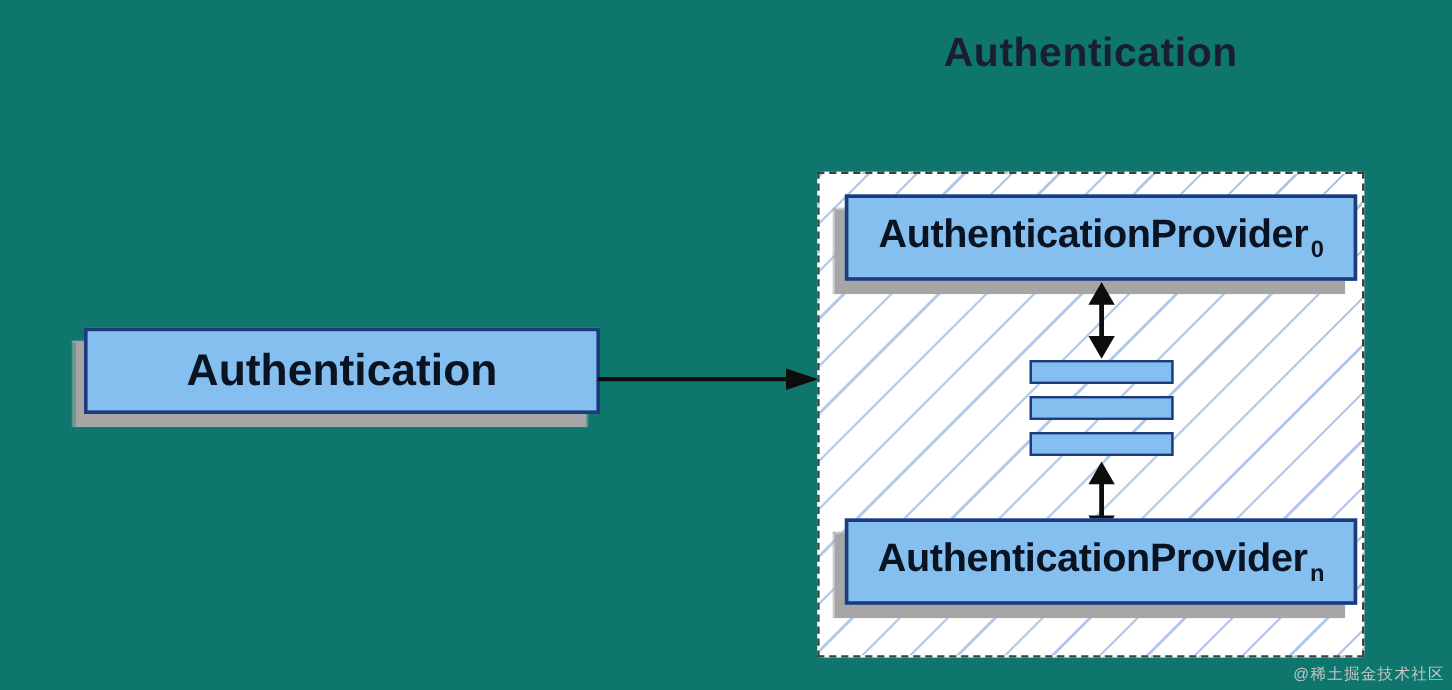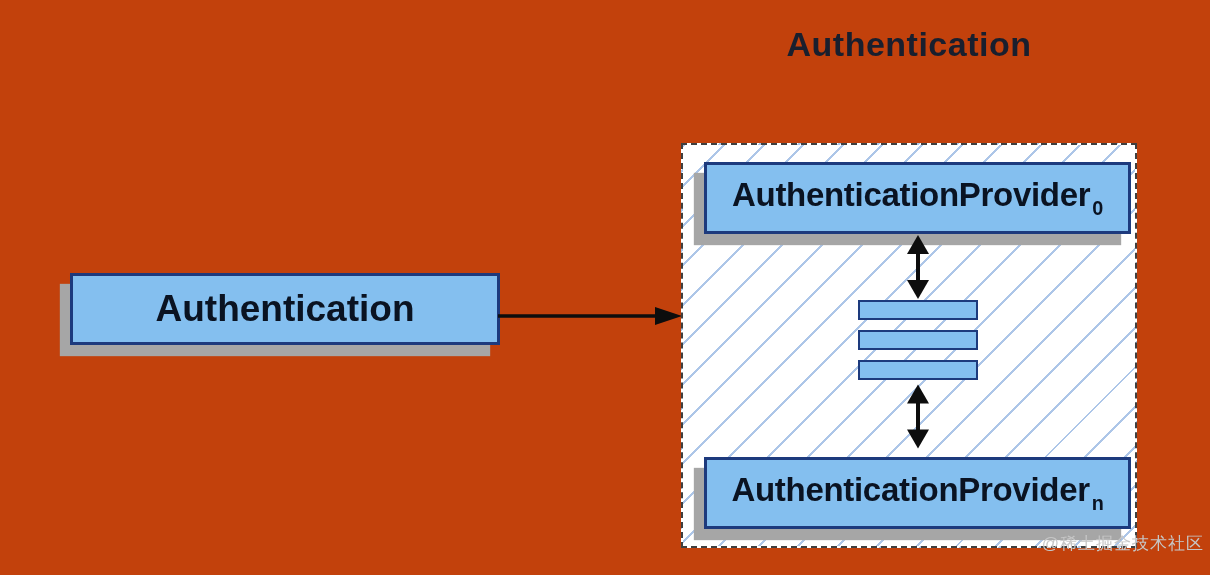--- a/index.html
+++ b/index.html
@@ -10,21 +10,21 @@
     --hatch-line:#adc6e8;
     --container-border:#3f4040;
     --arrow:#0d0d0d;
     --title-text:#191f2e;
     --watermark-text:#c6c6c6;
   }
   html,body{margin:0;padding:0;background:#fff;}
   .canvas{
     position:relative;
     width:1210px;height:575px;
-    background:#c2410c;
+    background:#0f766e;
     font-family:"Liberation Sans","DejaVu Sans",sans-serif;
     overflow:hidden;
   }
   .diagram-title{
     position:absolute;left:681px;top:24px;width:456px;
     text-align:center;
     font-weight:bold;font-size:34px;line-height:41px;
     color:var(--title-text);
     letter-spacing:0.5px;
   }
@@ -50,21 +50,21 @@
   }
   .pm-box{
     left:70px;top:273px;width:430px;height:72px;
     font-size:37px;
   }
   .provider-box{
     width:427px;height:72px;
     font-size:33px;letter-spacing:-0.3px;
   }
   .provider-box.top{left:21px;top:17px;}     
-  .provider-box.bottom{left:21px;top:312px;}
+  .provider-box.bottom{left:21px;top:287px;}
   .provider-box,.pm-box{white-space:nowrap;}
   .subscript{
     font-size:0.6em;
     vertical-align:-0.45em;
     margin-left:2px;
   }
   .stack-bar{
     position:absolute;left:175px;width:120px;height:20px;
     box-sizing:border-box;
     background:var(--box-fill);
@@ -74,22 +74,22 @@
   .stack-bar.b2{top:185px;}
   .stack-bar.b3{top:215px;}
   .v-arrow{position:absolute;left:221px;width:28px;}
   .v-arrow.upper{top:90px;height:64px;}
   .v-arrow.lower{top:239px;height:65px;}
   .h-arrow{position:absolute;left:498px;top:304px;width:184px;height:24px;}
   .arrow-shaft{stroke:var(--arrow);stroke-width:4;}
   .h-shaft{stroke:var(--arrow);stroke-width:3.5;}
   .arrow-head{fill:var(--arrow);}
   .watermark{
-    position:absolute;right:6px;bottom:20px;
-    font-size:17px;color:var(--watermark-text);
+    position:absolute;right:6px;bottom:4px;
+    font-size:13px;color:var(--watermark-text);
     letter-spacing:1px;
   }
 </style>
 </head>
 <body>
 
 <div class="canvas">
 
   <div class="diagram-title">
     <div>Authentication</div>

